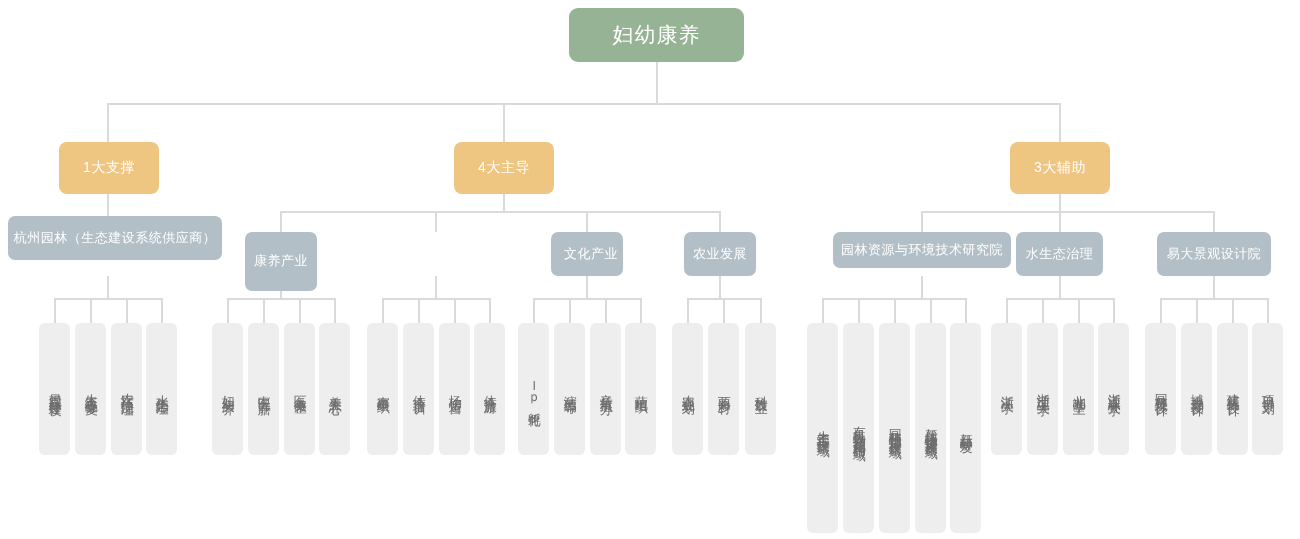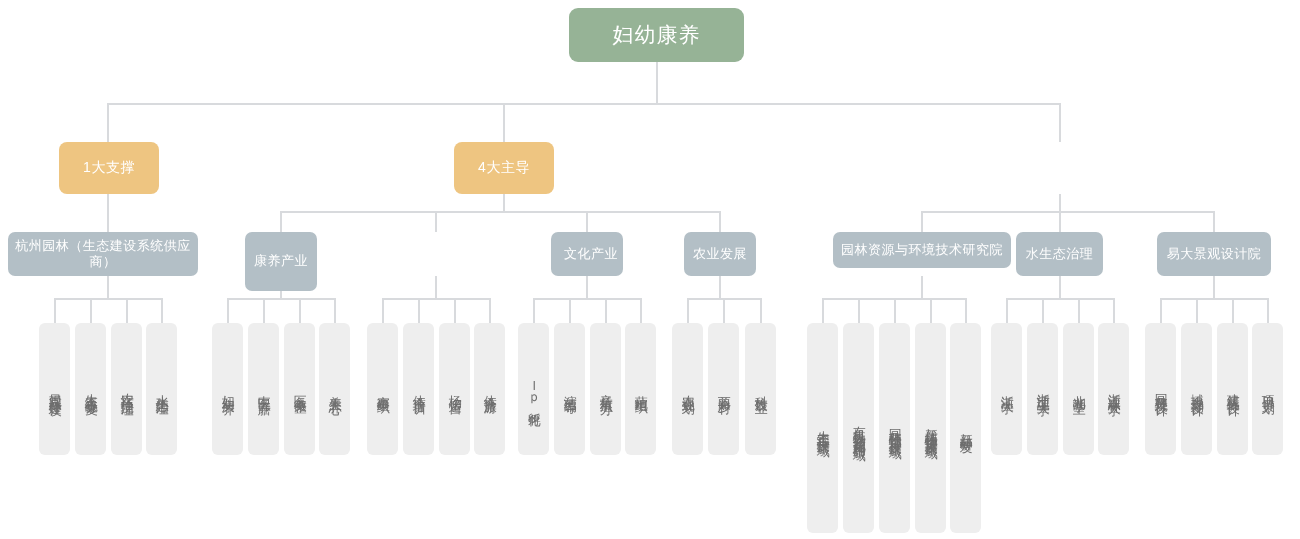--- a/index.html
+++ b/index.html
@@ -157,22 +157,25 @@
   <div class="node root" style="left:569px; top:8px; width:175px; height:54px;">
     <span>妇幼康养</span>
   </div>
 
   <div class="node lvl2" style="left:59px; top:142px; width:100px; height:52px;">
     <span>1大支撑</span>
   </div>
   <div class="node lvl2" style="left:454px; top:142px; width:100px; height:52px;">
     <span>4大主导</span>
   </div>
-
-  <div class="node lvl3" style="left:8px; top:232px; width:190px; height:44px;">
+  <div class="node lvl2" style="left:1010px; top:142px; width:100px; height:52px;">
+    <span>3大辅助</span>
+  </div>
+
+  <div class="node lvl3" style="left:8px; top:216px; width:214px; height:44px;">
     <span>杭州园林（生态建设系统供应商）</span>
   </div>
   <div class="node lvl3" style="left:245px; top:232px; width:72px; height:59px;">
     <span>康养产业</span>
   </div>
   <div class="node lvl3" style="left:551px; top:232px; width:72px; height:44px;padding-left:8px;">
     <span>文化产业</span>
   </div>
   <div class="node lvl3" style="left:684px; top:232px; width:72px; height:44px;">
     <span>农业发展</span>

